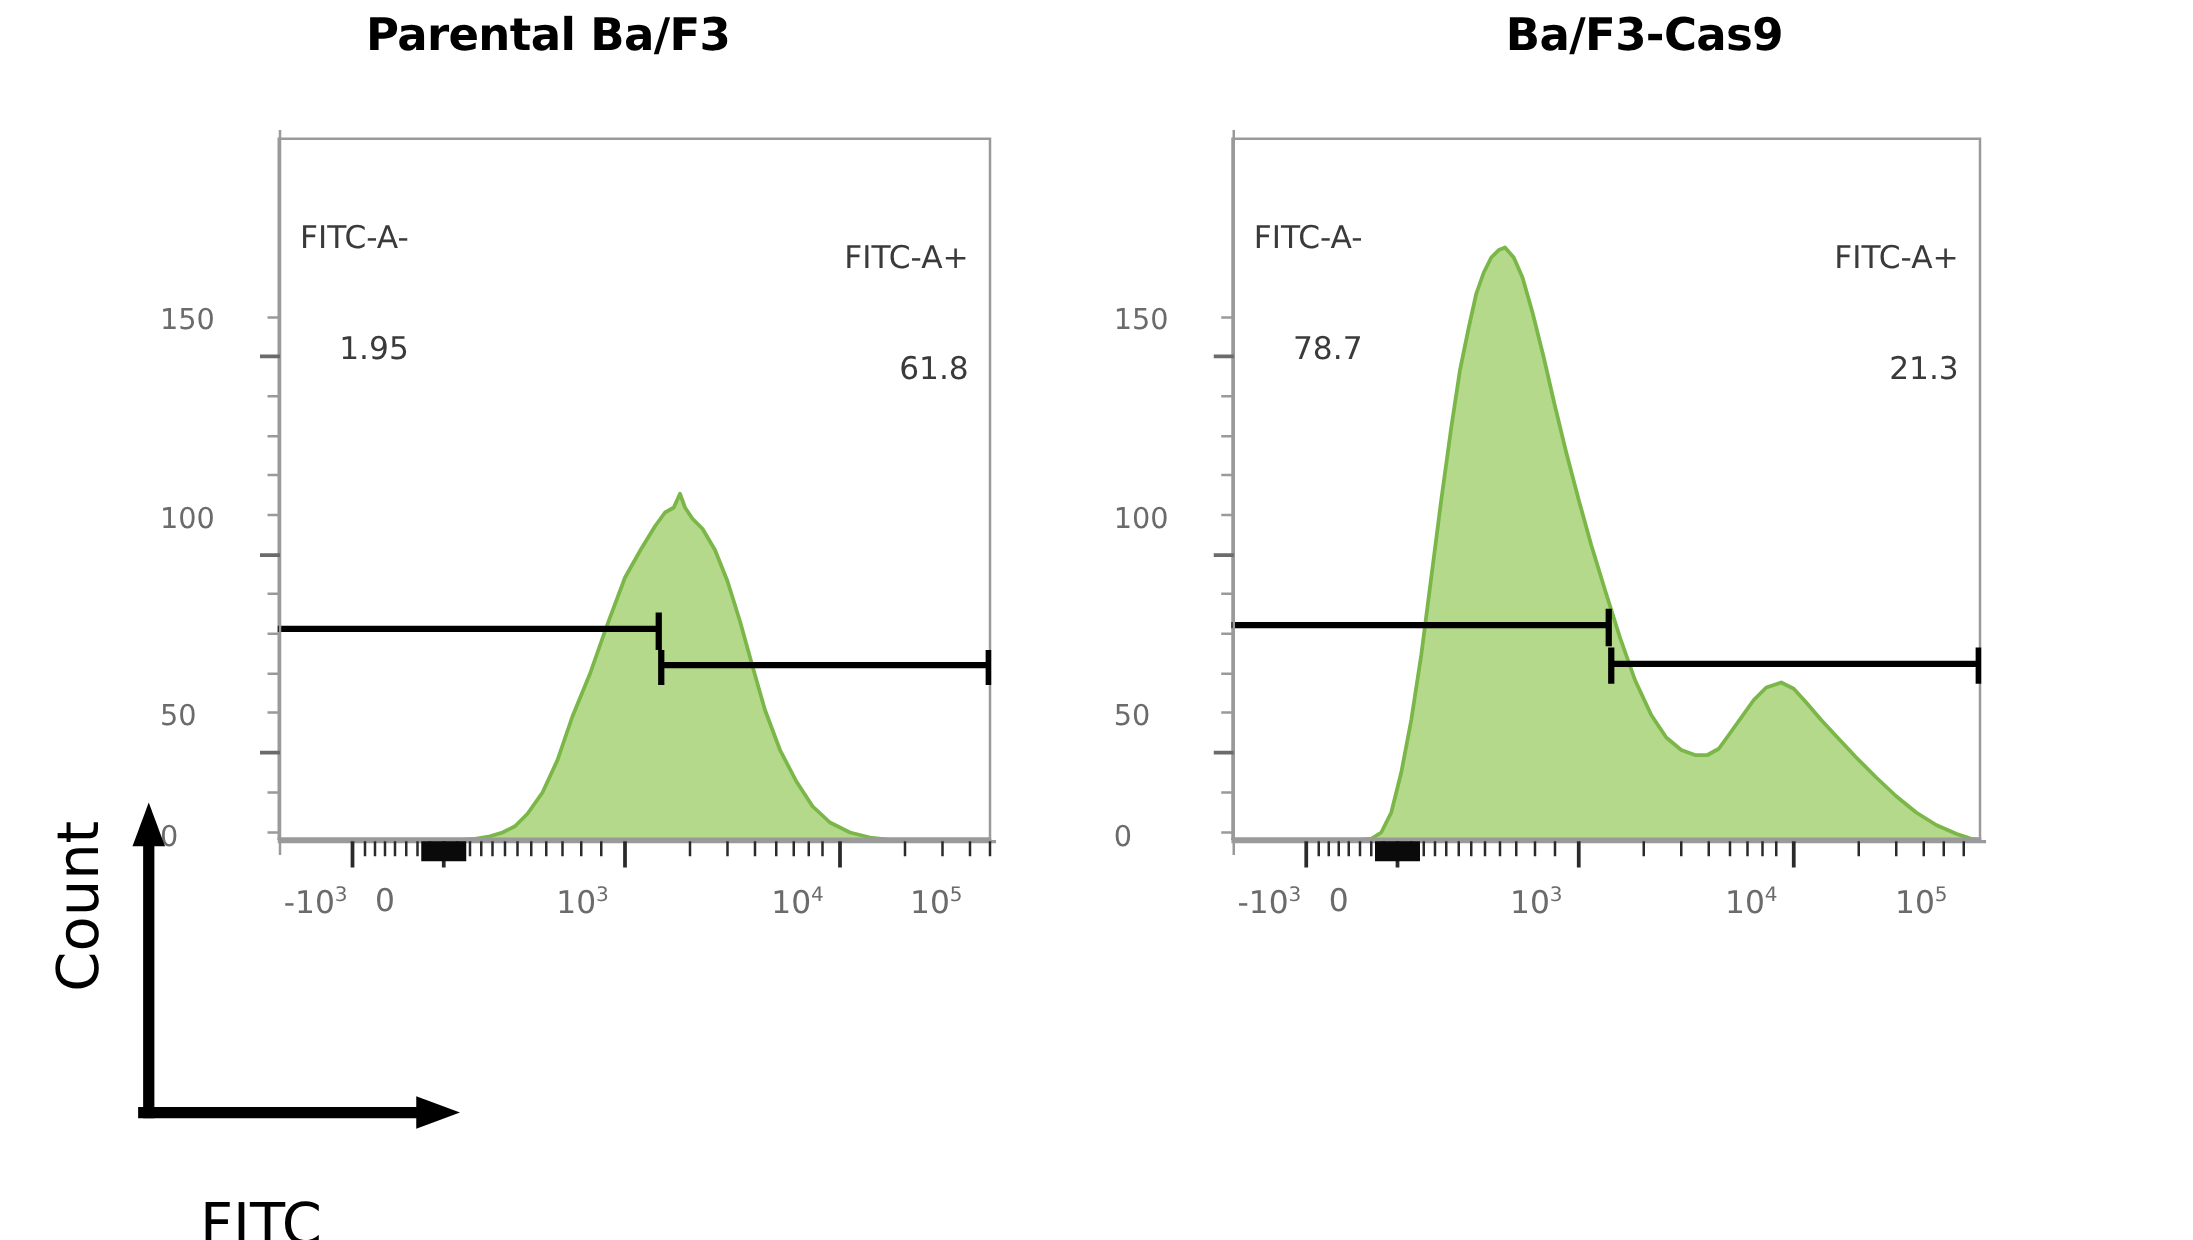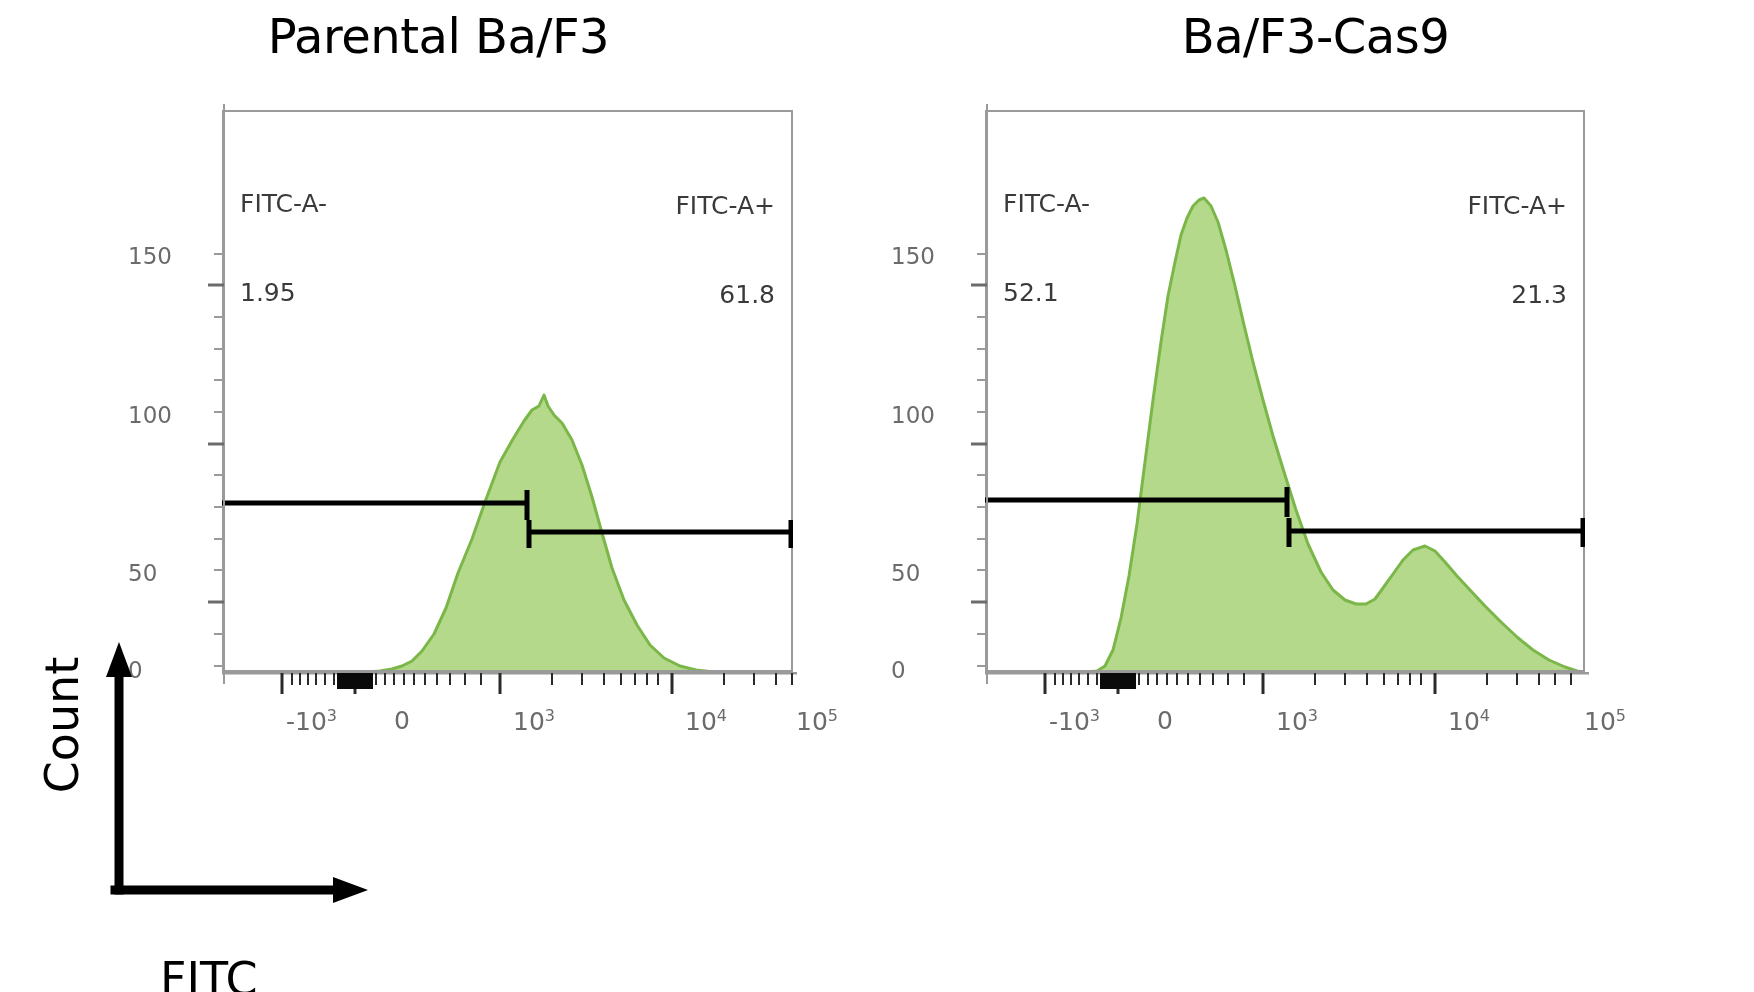--- a/index.html
+++ b/index.html
@@ -12,22 +12,22 @@
   }
   .panel{position:absolute;top:0;height:992px;}
   #panel-left{left:0;width:877px;}
   #panel-right{left:877px;width:877px;}
 
   .panel-title{
     position:absolute;
     top:8px;left:0;width:877px;
     text-align:center;
     font-family:"DejaVu Sans", sans-serif;
-    font-weight:normal;
-    font-size:48px;
+    font-weight:bold;
+    font-size:36px;
     color:#000000;
     letter-spacing:-0.5px;
   }
 
   .plot-area{position:absolute;}
   #plot-left{left:222px;top:110px;width:571px;height:562px;}
   #plot-right{left:108px;top:110px;width:600px;height:562px;}
 
   .plot-frame{
     position:absolute;inset:0;
@@ -39,36 +39,36 @@
   .svg-layer{position:absolute;left:0;top:0;width:100%;height:100%;}
 
   .gate-label{
     position:absolute;
     font-size:25px;
     color:#3a3a3a;
     font-family:"DejaVu Sans", sans-serif;
     line-height:1.18;
     white-space:pre;
   }
-  .gate-neg{left:18px;top:20px;text-align:left;}
+  .gate-neg{left:18px;top:6px;text-align:right;}
   .gate-pos{right:18px;top:22px;text-align:right;margin-left:16px;}
 
   .ytick-label{
     position:absolute;
     font-size:23px;
     color:#6b6b6b;
     text-align:left;
     width:70px;
     font-family:"DejaVu Sans", sans-serif;
   }
   .xtick-label{
     position:absolute;
     font-size:25px;
     color:#6b6b6b;
-    text-align:right;
+    text-align:left;
     width:110px;
     font-family:"DejaVu Sans", sans-serif;
     white-space:nowrap;
   }
   .xtick-label sup{font-size:16px;vertical-align:super;}
 
   #axis-annotation{position:absolute;left:0;top:560px;width:400px;height:432px;}
   .axis-name{
     position:absolute;
     font-size:46px;
@@ -248,21 +248,21 @@
       </g>
       <g stroke="#000000" stroke-width="5" fill="none">
         <line x1="304" y1="421" x2="598" y2="421"></line>
         <line x1="304" y1="408" x2="304" y2="437"></line>
         <line x1="598" y1="408" x2="598" y2="437"></line>
       </g>
     </svg>
 
     <div class="gate-label gate-neg">
       <div>FITC-A-</div>
-      <div>52.1</div>
+      <div>78.7</div>
     </div>
     <div class="gate-label gate-pos">
       <div>FITC-A+</div>
       <div>21.3</div>
     </div>
   </div>
 
   <svg style="position:absolute;left:86px;top:104px;width:26px;height:580px;" viewBox="0 0 26 580">
     <line x1="24" y1="0" x2="24" y2="580" stroke="#9a9a9a" stroke-width="2"></line>
     <g stroke="#6b6b6b" stroke-width="3">

